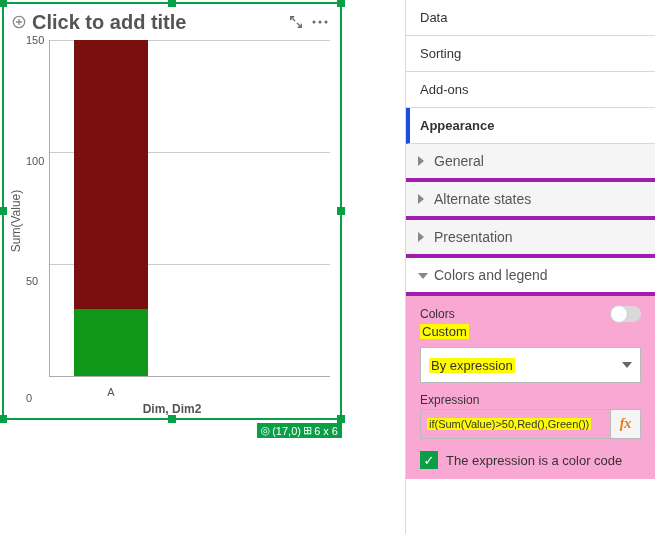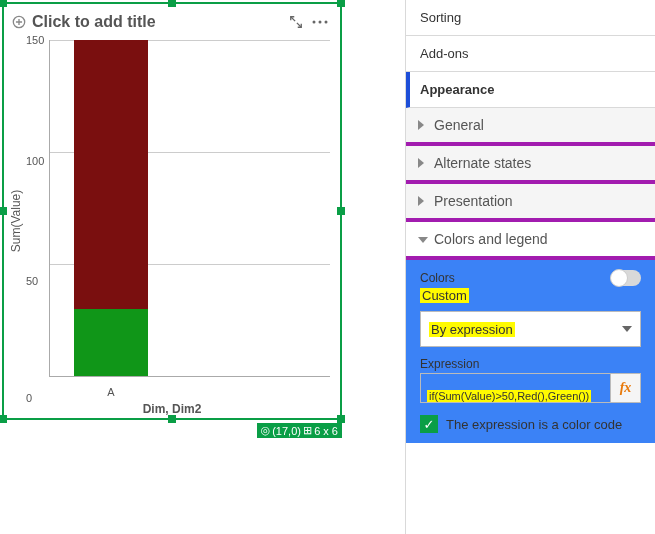--- a/index.html
+++ b/index.html
@@ -4,21 +4,21 @@
 <style>
   * { box-sizing: border-box; margin: 0; padding: 0; }
   body { font-family: Arial, sans-serif; width: 655px; height: 534px; background: #fff; display: flex; overflow: hidden; font-size: 13px; color: #333; }
   .canvas { flex: 1 1 auto; position: relative; padding: 2px; }
   .chart-obj { position: relative; width: 340px; height: 418px; border: 2px solid #0a9e46; background: #fff; }
   .handle { position:absolute; width:8px; height:8px; background:#0a9e46; }
   .h-tl{top:-5px;left:-5px}.h-tr{top:-5px;right:-5px}.h-bl{bottom:-5px;left:-5px}.h-br{bottom:-5px;right:-5px}
   .h-tm{top:-5px;left:50%;margin-left:-4px}.h-bm{bottom:-5px;left:50%;margin-left:-4px}
   .h-ml{top:50%;left:-5px;margin-top:-4px}.h-mr{top:50%;right:-5px;margin-top:-4px}
   .chart-header { display:flex; align-items:center; padding:6px 8px; }
-  .title-placeholder { flex:1; display:flex; align-items:center; gap:6px; color:#555; font-weight:bold; font-size:16px; }
+  .title-placeholder { flex:1; display:flex; align-items:center; gap:6px; color:#555; font-weight:bold; font-size:20px; }
   .plus-circle { width:14px; height:14px; }
   .icon-btn { width:24px; height:24px; display:flex; align-items:center; justify-content:center; cursor:pointer; color:#666; }
   .chart-body { position:relative; height:calc(100% - 32px - 20px); }
   .ylabel-wrap { position:absolute; left:2px; top:0; bottom:0; width:20px; display:flex; align-items:center; justify-content:center; }
   .ylabel { transform: rotate(-90deg); font-size:12px; color:#555; white-space:nowrap; }
   .plot-area { position:absolute; left:45px; right:10px; top:0; bottom:25px; border-left:1px solid #aaa; border-bottom:1px solid #aaa; }
   .grid-line { position:absolute; left:0; right:0; height:1px; background:#ccc; }
   .y-tick { position:absolute; left:22px; font-size:11px; color:#555; transform: translateY(-50%); }
   .bar-group { position:absolute; bottom:0; width:74px; }
   .bar { width:100%; }
@@ -28,30 +28,30 @@
   .panel { width: 250px; border-left:1px solid #d9d9d9; background:#fff; display:flex; flex-direction:column; }
   .panel-tab { padding:10px 14px; border-bottom:1px solid #d9d9d9; font-size:13px; color:#333; cursor:pointer; }
   .panel-tab.active { border-left:4px solid #1d4ed8; font-weight:bold; background:#fff; padding-left:10px; }
   .sub-list { background:#f5f5f5; }
   .sub-item { padding:9px 14px 9px 28px; border-bottom:4px solid #a21caf; font-size:14px; color:#555; display:flex; align-items:center; gap:8px; cursor:pointer; }
   .sub-item.expanded { background:#fff; }
   .tri { width:0; height:0; border-style:solid; position:absolute; left:12px; }
   .tri-right { border-width:5px 0 5px 6px; border-color: transparent transparent transparent #888; }
   .tri-down { border-width:6px 5px 0 5px; border-color:#888 transparent transparent transparent; margin-top:2px; }
   .sub-item-rel { position:relative; }
-  .section-body { padding: 10px 14px; background:#3b82f6; }
+  .section-body { padding: 10px 14px; background:#f9a8d4; }
   .row-label { font-size:12px; color:#333; margin-bottom:2px; display:flex; justify-content:space-between; align-items:center; }
   .hl { background:#fffb00; display:inline-block; padding:0 2px; }
   .toggle { width:30px; height:16px; background:#d9d9d9; border-radius:8px; position:relative; }
   .toggle::after { content:''; position:absolute; width:16px; height:16px; border-radius:50%; background:#fff; border:1px solid #ccc; left:-1px; top:-1px; }
   .dropdown { margin-top:8px; border:1px solid #bbb; height:36px; display:flex; align-items:center; padding:0 8px; justify-content:space-between; cursor:pointer; background:#fff; }
   .dropdown .dd-arrow { width:0; height:0; border-width:6px 5px 0 5px; border-style:solid; border-color:#666 transparent transparent transparent; }
   .expr-row { margin-top:10px; }
   .expr-field { border:1px solid #bbb; height:30px; display:flex; align-items:stretch; }
-  .expr-input { flex:1; padding:0 6px; display:flex; align-items:flex-end; font-size:11px; }
+  .expr-input { flex:1; padding:0 6px; display:flex; align-items:center; font-size:11px; }
   .fx-btn { width:30px; display:flex; align-items:center; justify-content:center; font-style:italic; font-family:serif; color:#e8790a; font-size:14px; border-left:1px solid #bbb; background:#f5f5f5; cursor:pointer; font-weight:bold; }
   .check-row { margin-top:12px; display:flex; align-items:center; gap:8px; }
   .checkbox { width:18px; height:18px; background:#0a9e46; display:flex; align-items:center; justify-content:center; }
   .check-mark { color:#fff; font-size:13px; }
 </style>
 </head>
 <body>
 
 <div class="canvas">
   <div class="chart-obj">
@@ -111,20 +111,21 @@
     <div class="status-strip">
       <span>◎</span>
       <span>(17,0)</span>
       <span>⊞</span>
       <span>6 x 6</span>
     </div>
   </div>
 </div>
 
 <div class="panel">
+  <div class="panel-tab">Data</div>
   <div class="panel-tab">Sorting</div>
   <div class="panel-tab">Add-ons</div>
   <div class="panel-tab active">Appearance</div>
 
   <div class="sub-list">
     <div class="sub-item sub-item-rel">
       <span class="tri tri-right"></span>
       <span>General</span>
     </div>
     <div class="sub-item sub-item-rel">

